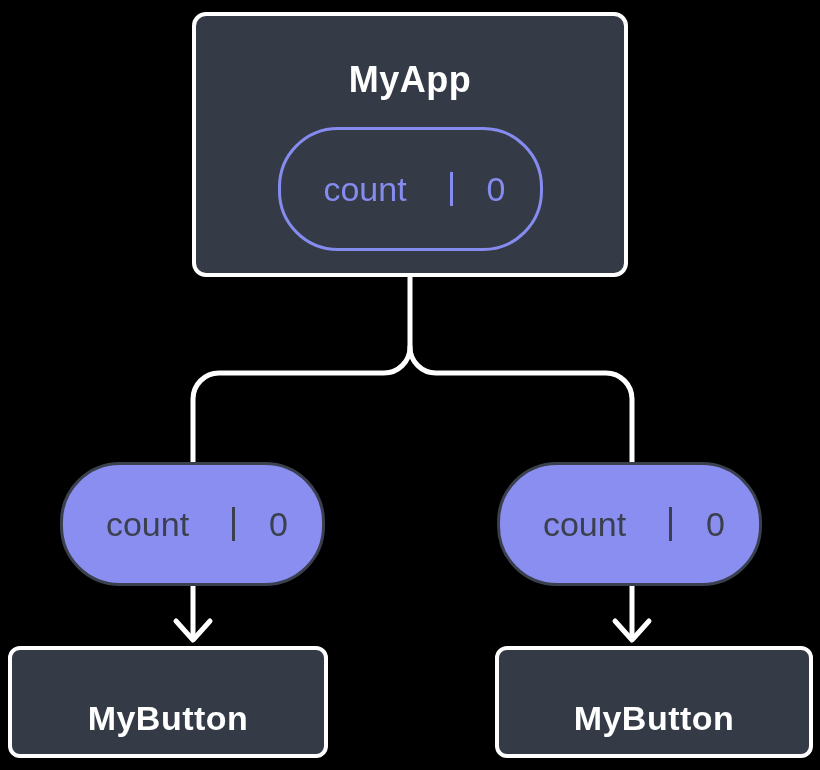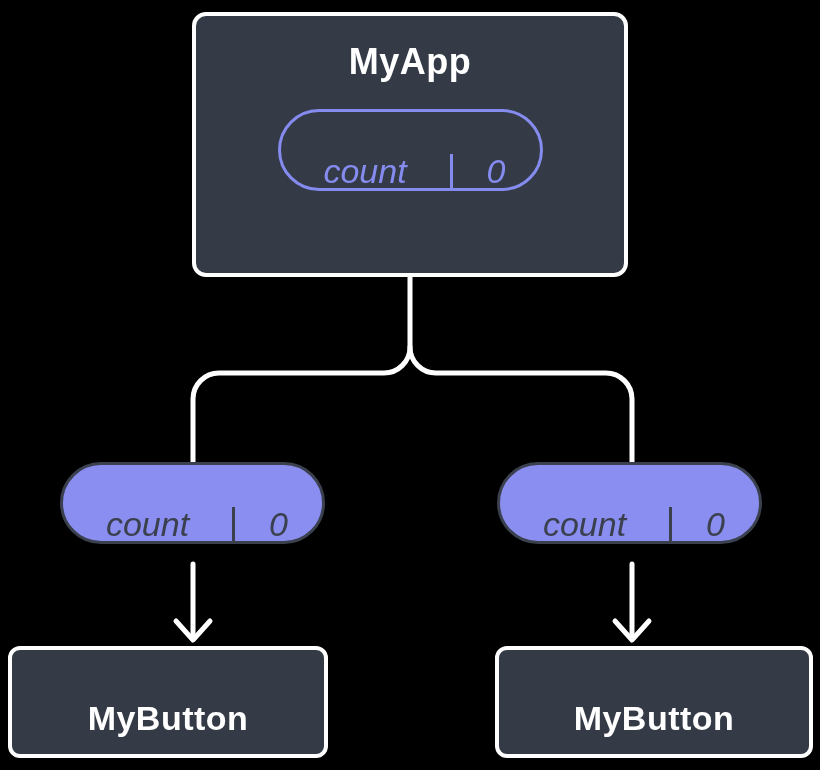--- a/index.html
+++ b/index.html
@@ -33,38 +33,37 @@
     background: var(--node_fill, #343b47);
     border: 4px solid var(--node_border, #fff);
     border-radius: 14px;
   }
   .root-node {
     left: 192px; top: 12px;
     width: 436px; height: 265px;
     display: flex;
     flex-direction: column;
     align-items: center;
-    padding-top: 24px;
+    padding-top: 42px;
     gap: 26px;
   }
   .node-title {
     color: var(--node_border, #fff);
     font-size: 36px;
     font-weight: 600;
     letter-spacing: 0.5px;
     line-height: 1.2;
   }
   .pill {
     box-sizing: border-box;
     display: flex;
-    align-items: flex-end;
+    align-items: center;
     border-radius: 60px;
     width: 265px;
-    height: 82px;
-    font-style: italic;
+    height: 124px;
   }
   .pill .cell {
     display: flex;
     align-items: center;
     justify-content: center;
     font-size: 34px;
     line-height: 1;
   }
   .pill .key-cell {
     flex: 0 0 169px;

